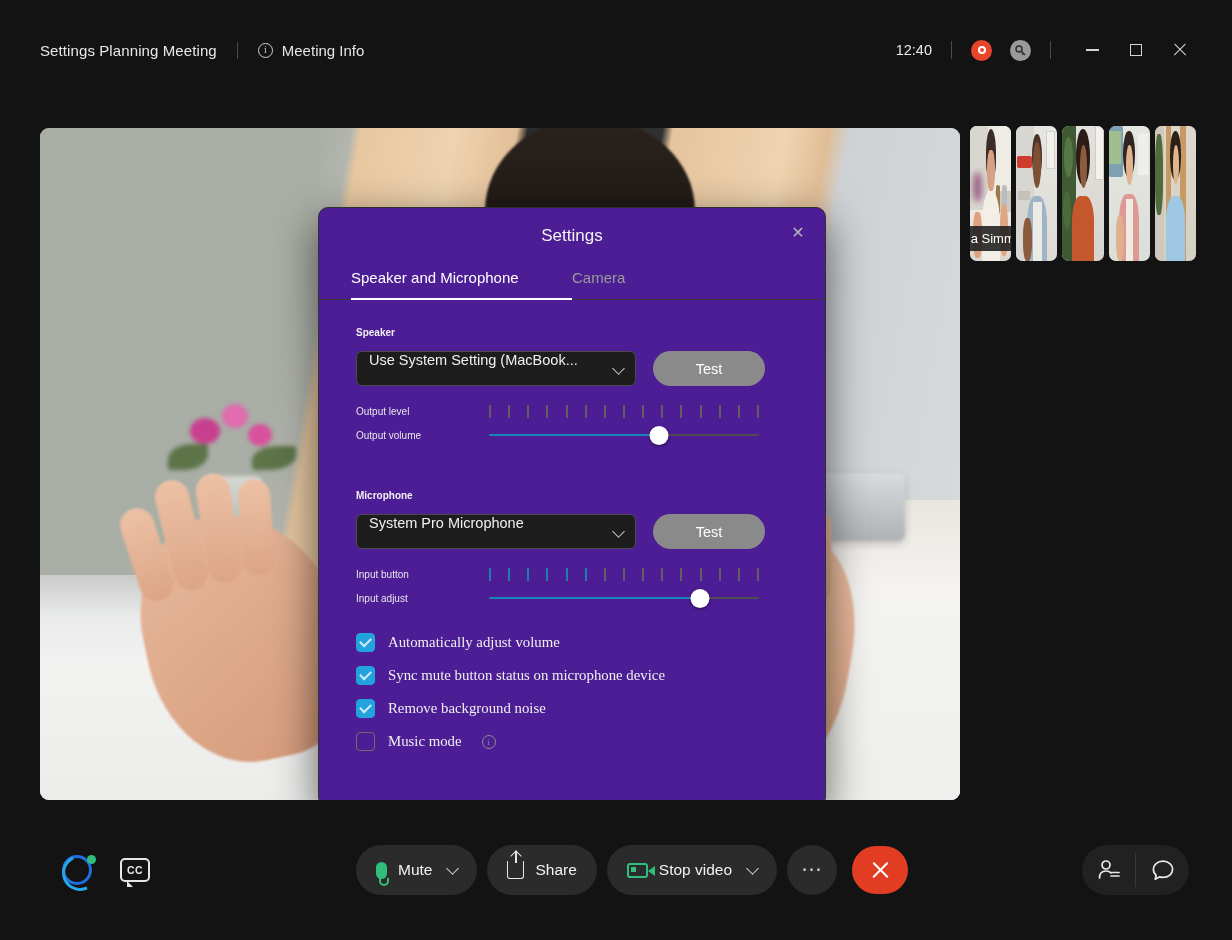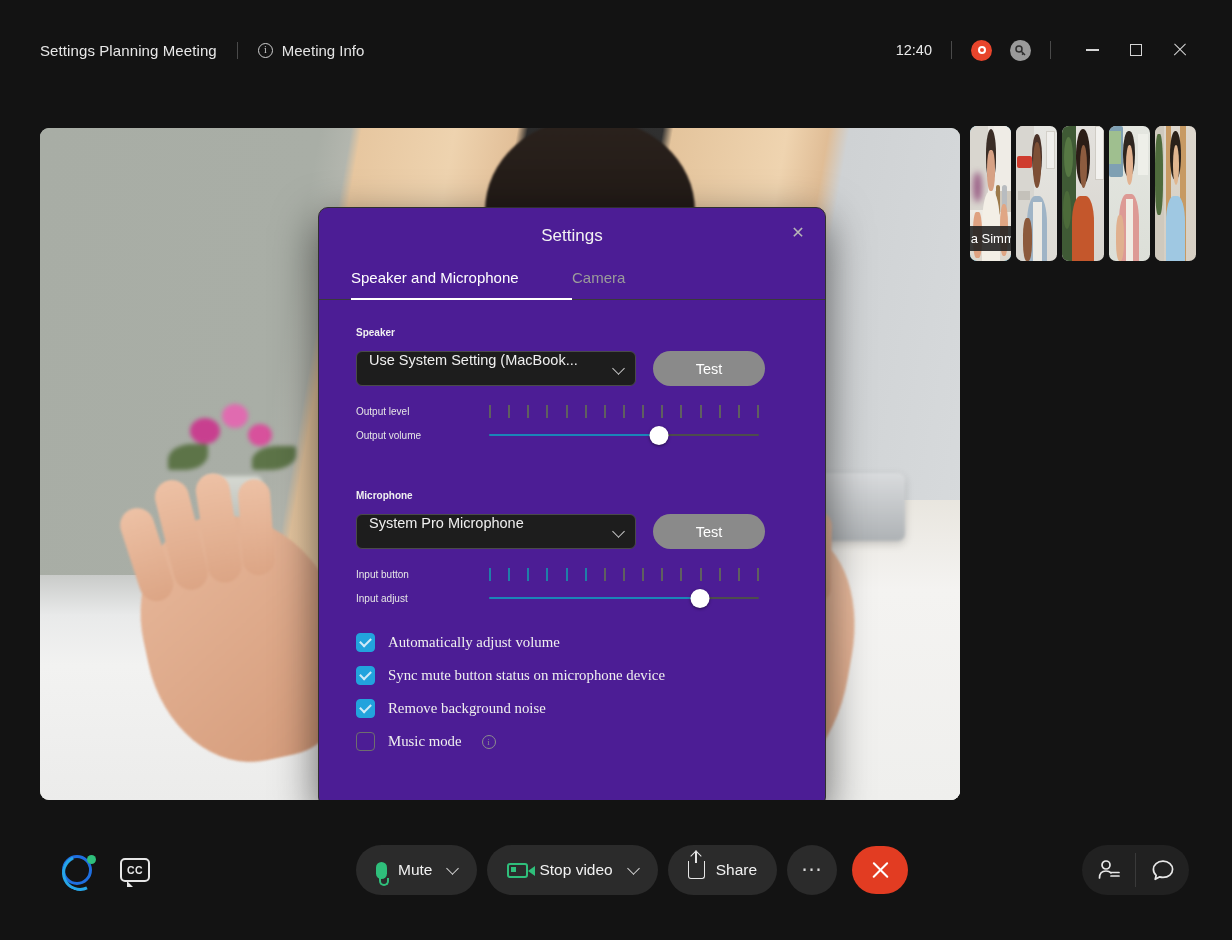--- a/index.html
+++ b/index.html
@@ -436,27 +436,27 @@
       <div class="cc-icon">CC</div>
     </div>
 
     <div class="bb-center">
       <div class="pill">
         <span class="mic-g"></span>
         <span>Mute</span>
         <span class="cdn"></span>
       </div>
       <div class="pill">
+        <span class="share-ic"></span>
+        <span>Share</span>
+      </div>
+      <div class="pill">
         <span class="cam-g"></span>
         <span>Stop video</span>
         <span class="cdn"></span>
-      </div>
-      <div class="pill">
-        <span class="share-ic"></span>
-        <span>Share</span>
       </div>
       <div class="more">…</div>
       <div class="leave">
           <span class="lx"></span>
         </div>
     </div>
 
     <div class="bb-right">
       <div class="rbtn">
         <svg width="24" height="22" viewBox="0 0 24 22">

